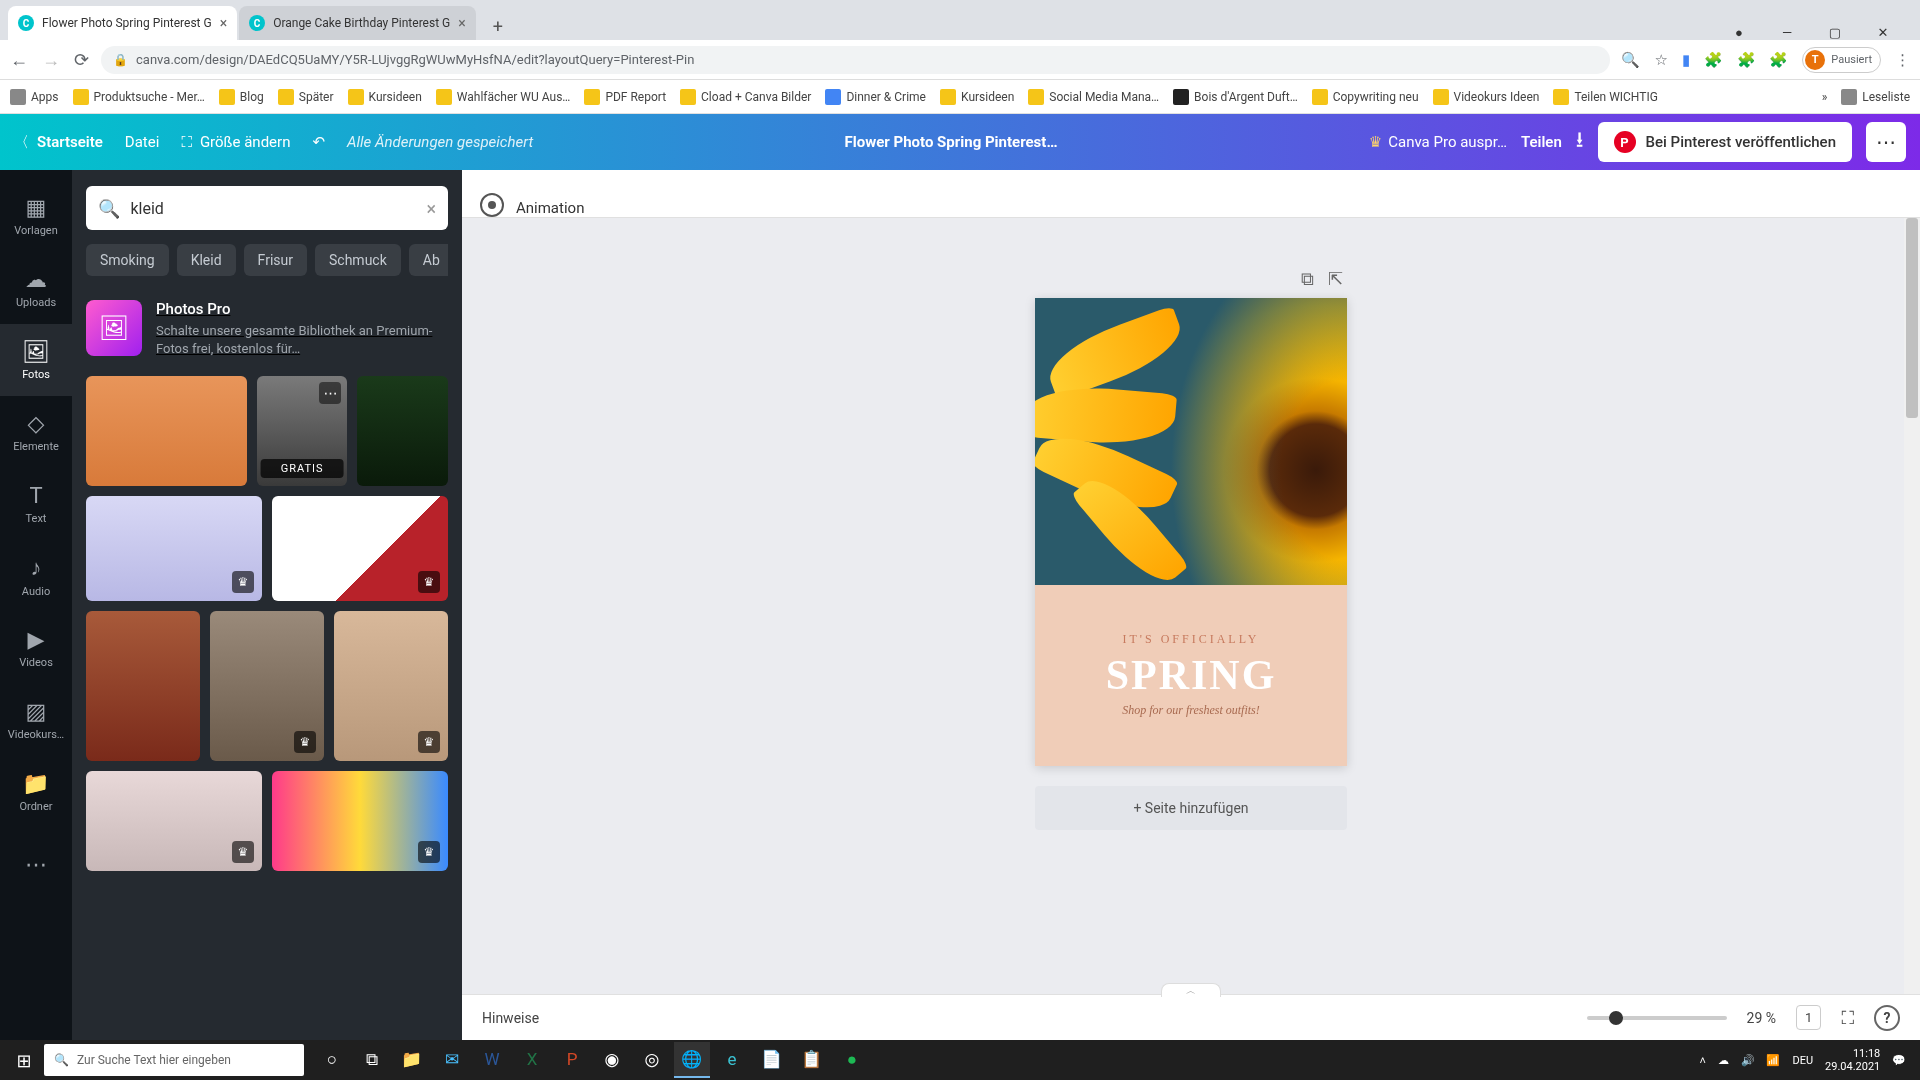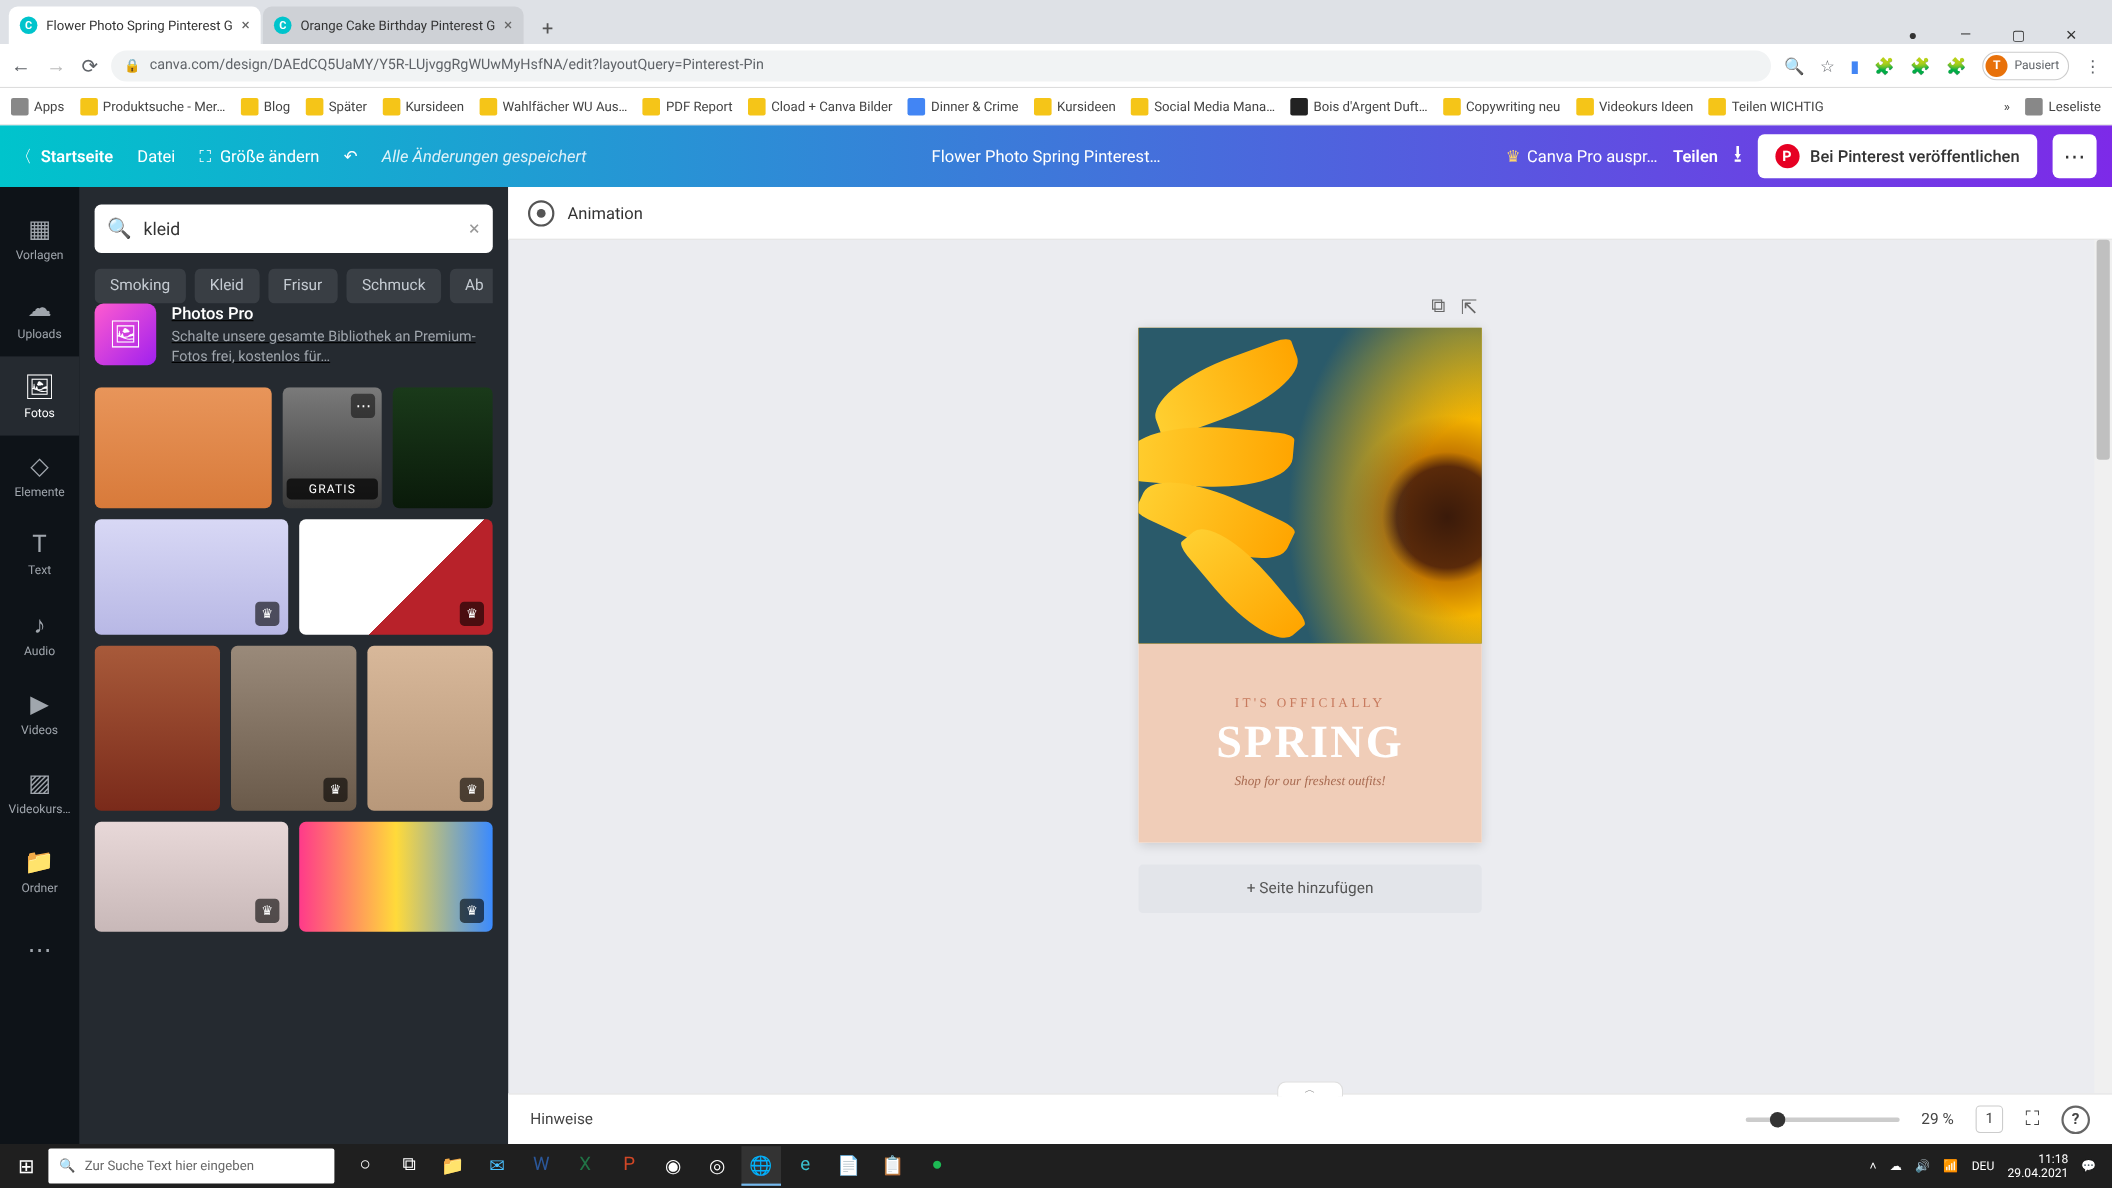--- a/index.html
+++ b/index.html
@@ -30,21 +30,21 @@
   .bk .ico.grey { background:#888; }
   .bk .ico.dark { background:#222; }
   .bk .ico.blue { background:#4285f4; }
   .bk-right { margin-left: auto; display:flex; gap:14px; align-items:center;}
 
   
   .canva-header { height: 56px; background: linear-gradient(90deg, #00c4cc 0%, #7d2ae8 100%); display: flex; align-items: center; padding: 0 14px; gap: 20px; color: #fff; font-size: 15px; }
   .ch-left { display: flex; align-items: center; gap: 22px; }
   .ch-btn { display: flex; align-items: center; gap: 8px; cursor: pointer; }
   .ch-saved { font-style: italic; opacity: 0.85; }
-  .ch-center { margin: 16px auto; font-weight: 400; }
+  .ch-center { margin: 16px auto; font-weight: 700; }
   .ch-right { display: flex; align-items: center; gap: 14px; }
   .ch-pro { display:flex; align-items:center; gap:6px; }
   .ch-crown { color: #ffd66b; }
   .pinterest-btn { height: 40px; background: #fff; color: #333; border-radius: 6px; display: flex; align-items: center; padding: 0 16px; gap: 10px; font-weight: 500; }
   .pin-icon { width: 22px; height: 22px; border-radius: 50%; background: #e60023; color: #fff; display: flex; align-items: center; justify-content: center; font-weight: bold; font-size: 13px; }
   .more-btn { width: 40px; height: 40px; background: #fff; color: #333; border-radius: 6px; display: flex; align-items: center; justify-content: center; font-size: 20px; }
   .dl-icon { font-size: 22px; }
 
   
   .main { flex: 1; display: flex; background: #0e1318; min-height: 0; }
@@ -53,41 +53,41 @@
   .rail { width: 72px; background: #0e1318; display: flex; flex-direction: column; align-items: center; padding-top: 10px; color: #a0a6ad; font-size: 11px; }
   .rail-item { width: 100%; height: 72px; display: flex; flex-direction: column; align-items: center; justify-content: center; gap: 4px; cursor: pointer; }
   .rail-item.active { background: #252a30; color: #fff; }
   .rail-ico { font-size: 22px; }
 
   
   .panel { width: 390px; background: #252a30; display: flex; flex-direction: column; padding: 16px 14px 0 14px; position: relative; }
   .search-wrap { height: 44px; background: #fff; border-radius: 6px; display: flex; align-items: center; padding: 0 12px; gap: 10px; }
   .search-wrap input { flex: 1; border: none; outline: none; font-size: 16px; color: #333; background: transparent;}
   .clear-x { color: #999; font-size: 18px; cursor: pointer; }
-  .chips { display: flex; gap: 8px; margin: 14px 0 0 0; overflow: hidden; align-items:center; }
+  .chips { display: flex; gap: 8px; margin: 14px 0 24px 0; overflow: hidden; align-items:center; }
   .chip { background: #393e44; color: #c5cbd2; padding: 8px 14px; border-radius: 6px; font-size: 14px; white-space: nowrap; }
 
   .promo { display: flex; gap: 14px; margin-bottom: 18px; }
   .promo-ico { width: 56px; height: 56px; border-radius: 8px; background: linear-gradient(135deg,#ff5bcf,#a020ef); display:flex; align-items:center; justify-content:center; color:#fff; font-size:24px; }
   .promo-txt { flex: 1; text-decoration: underline; }
   .promo-title { color: #fff; font-size: 15px; font-weight: 500; margin-bottom: 4px; }
   .promo-desc { color: #a0a6ad; font-size: 13px; line-height: 1.4; }
 
   .photo-grid { flex: 1; overflow-y: auto; display: flex; flex-direction: column; gap: 10px; }
   .grow { display: flex; gap: 10px; }
   .ph { border-radius: 6px; position: relative; overflow: hidden; }
   .ph .badge { position: absolute; bottom: 8px; right: 8px; width: 22px; height: 22px; background: rgba(0,0,0,0.6); border-radius: 4px; color:#fff; display:flex; align-items:center; justify-content:center; font-size:12px;}
   .ph .free { position:absolute; bottom:8px; left:50%; transform:translateX(-50%); background:rgba(0,0,0,0.7); color:#fff; padding:3px 20px; border-radius:4px; font-size:11px; letter-spacing:1px; font-weight:normal;}
   .ph .dots { position:absolute; top:6px; right:6px; color:#fff; background:rgba(0,0,0,0.5); width:22px; height:22px; border-radius:4px; display:flex; align-items:center; justify-content:center; font-size:14px;}
 
   .collapse { position: absolute; right: -14px; top: 50%; transform: translateY(-50%); width: 14px; height: 60px; background: #252a30; border-radius: 0 6px 6px 0; color:#888; display:flex; align-items:center; justify-content:center; font-size:12px;}
 
   
   .canvas-area { flex: 1; background: #ebecf0; display: flex; flex-direction: column; position:relative; }
-  .ctx-bar { height: 48px; background: #fff; border-bottom: 1px solid #e0e0e0; display: flex; align-items: center; padding: 0 18px; gap: 12px; }
+  .ctx-bar { height: 48px; background: #fff; border-bottom: 1px solid #e0e0e0; display: flex; align-items: flex-end; padding: 0 18px; gap: 12px; }
   .anim-ico { width:24px; height:24px; border:2px solid #555; border-radius:50%; position:relative;}
   .anim-ico::after{content:"";position:absolute;width:8px;height:8px;background:#555;border-radius:50%;top:6px;left:6px;}
   .ctx-label { font-size: 15px; color: #333; }
 
   .stage { flex: 1; display: flex; align-items: flex-start; justify-content: center; padding: 50px 0 20px 0; overflow:auto; }
   .page-wrap { display:flex; flex-direction:column; align-items:center; }
   .page-tools { align-self:flex-end; display:flex; gap:14px; color:#666; font-size:18px; margin-bottom:8px; margin-right:4px;}
   .page { width: 312px; height: 468px; background: #fff; box-shadow: 0 2px 10px rgba(0,0,0,0.15); display:flex; flex-direction:column; }
   .page .flower { flex: 0.64; background: radial-gradient(circle at 90% 60%, #3a1a0a 0%, #5a2a0a 14%, #c67a00 18%, #f5b400 28%, #ffc400 50%, #e89b00 70%), #2a5a6a; position:relative; overflow:hidden;}
   .page .flower::before{content:"";position:absolute;inset:0;background:

